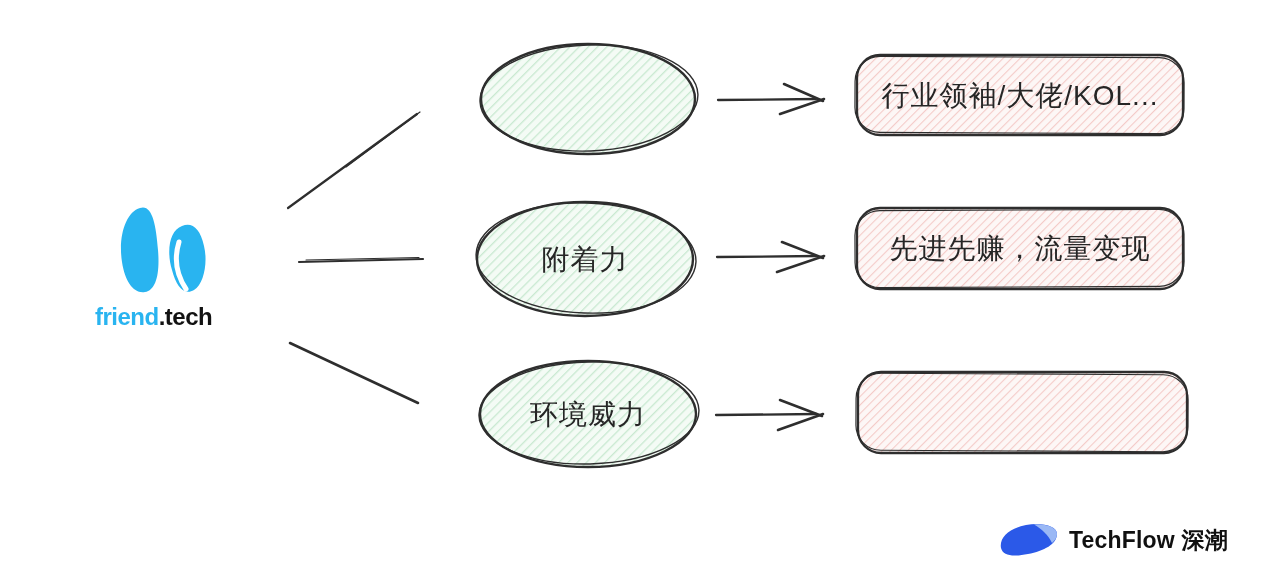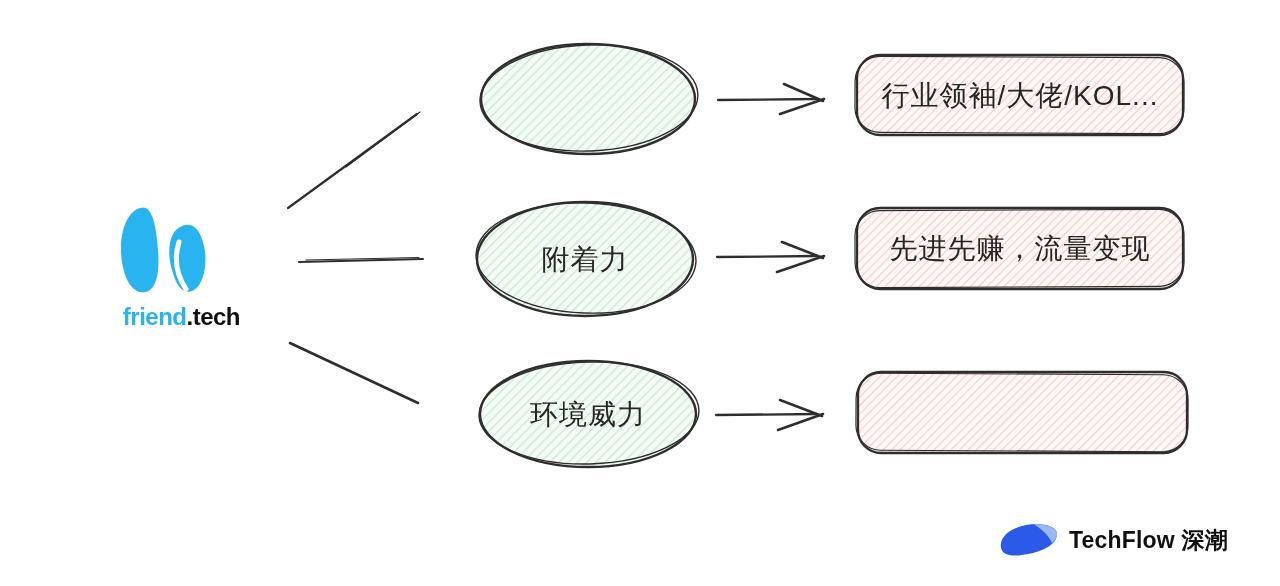--- a/index.html
+++ b/index.html
@@ -21,21 +21,21 @@
     white-space:nowrap;
   }
   .factor-label{font-size:28px;}
   .outcome-label{font-size:28px;}
   .brand{
     position:absolute;left:95px;top:200px;width:145px;height:140px;
   }
   .brand-icon{position:absolute;left:21px;top:2px;}
   .brand-text{
     position:absolute;left:0;top:103px;width:145px;
-    text-align:right;font-size:24px;font-weight:700;letter-spacing:-0.5px;
+    text-align:left;font-size:24px;font-weight:700;letter-spacing:-0.5px;
   }
   .brand-text .blue{color:#29b4f0;}
   .brand-text .dark{color:#121212;}
   .footer{
     position:absolute;left:998px;top:521px;
     display:flex;align-items:center;gap:9px;
   }
   .footer-text{
     font-size:23px;font-weight:600;color:#101010;letter-spacing:0.2px;
   }

